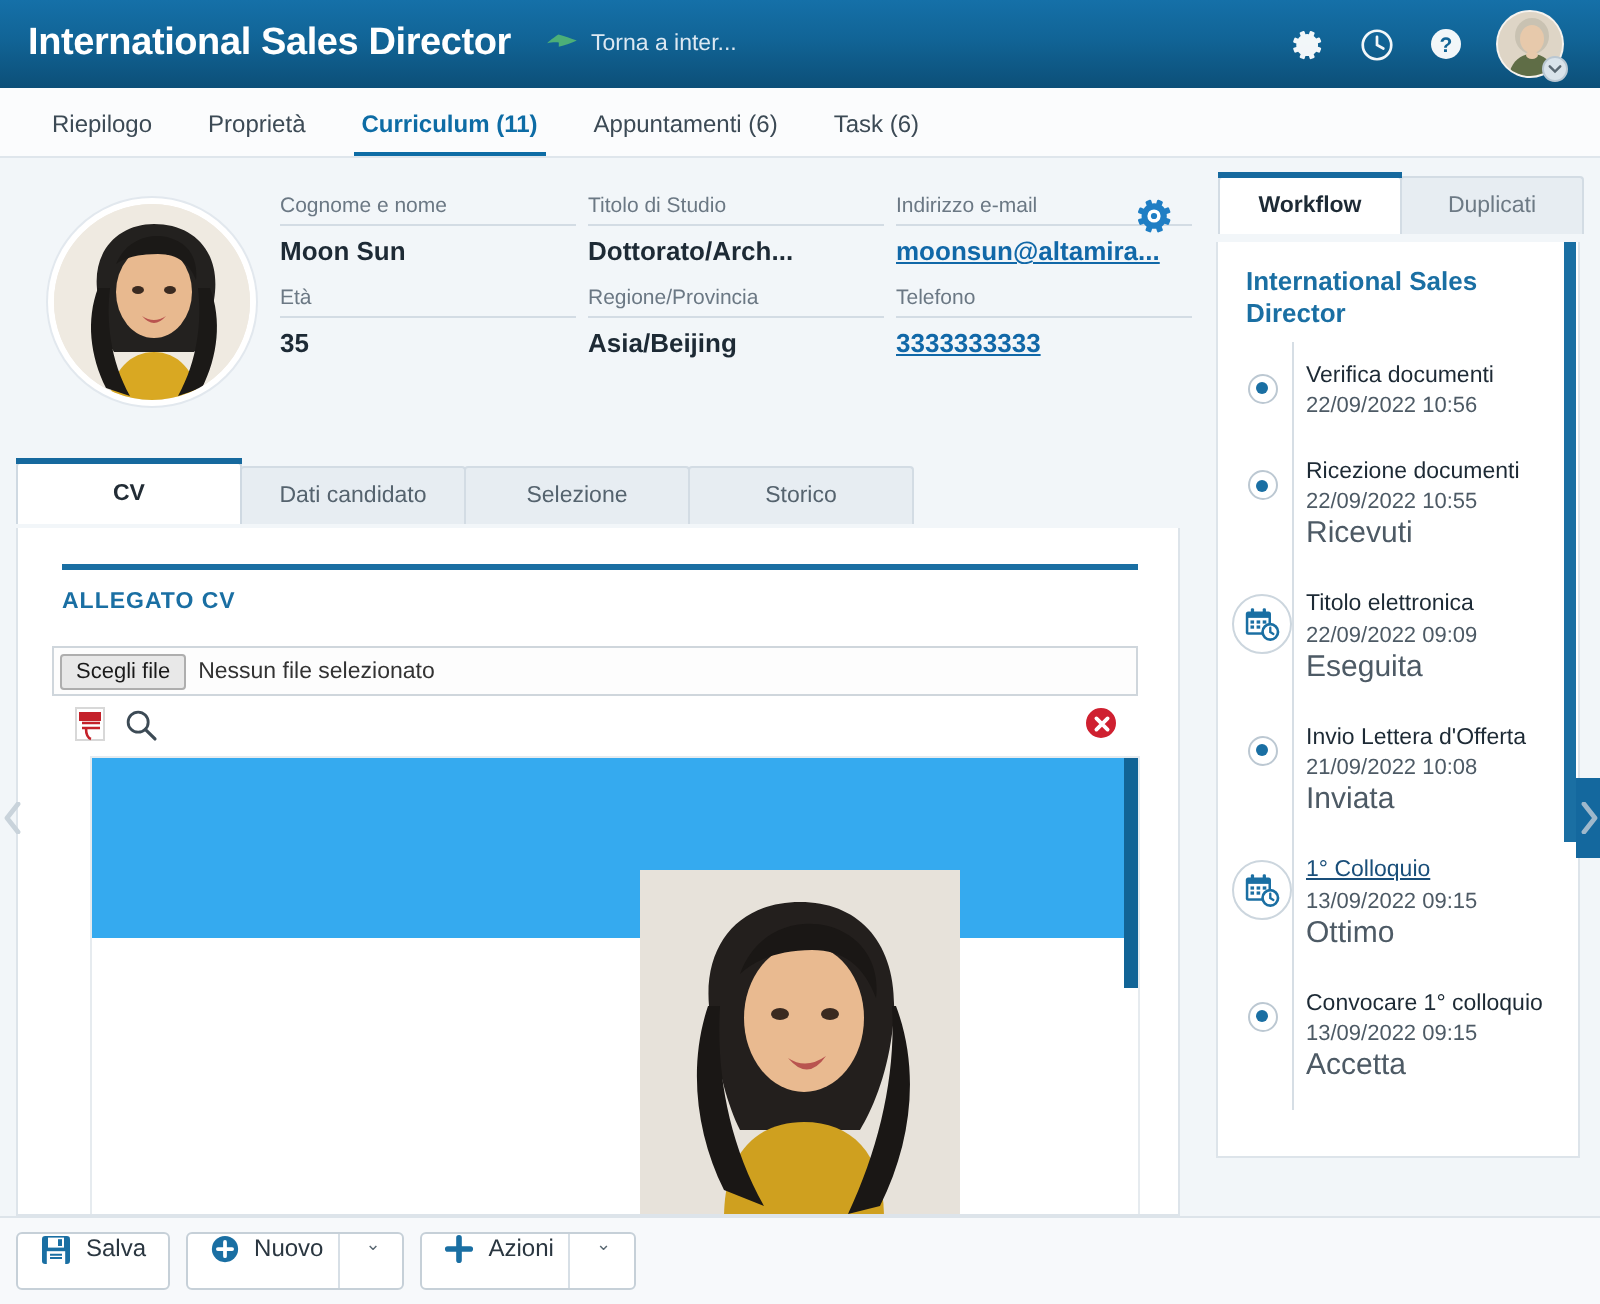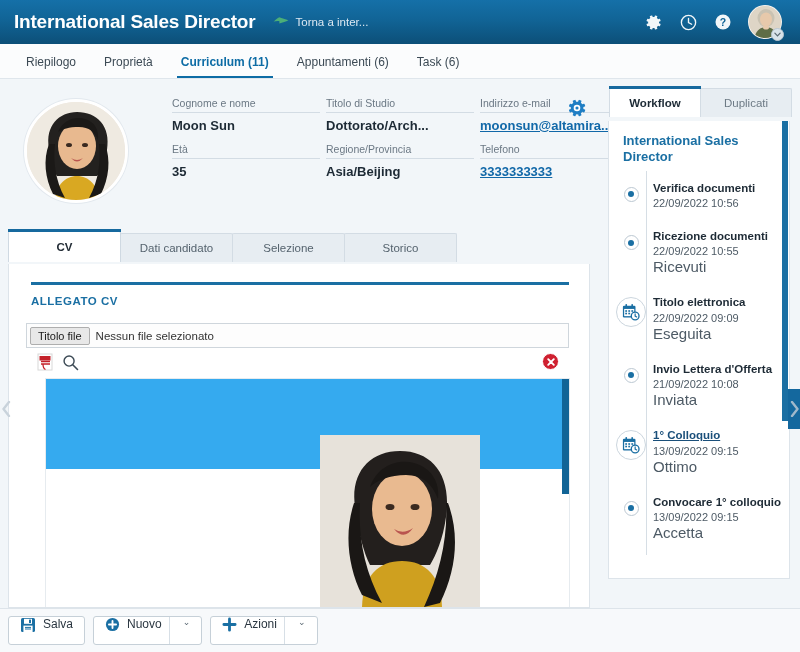--- a/index.html
+++ b/index.html
@@ -78,21 +78,21 @@
   }
   .summary-inner { display: flex; align-items: flex-start; }
   .photo-circle {
     width: 104px; height: 104px; border-radius: 50%;
     margin: 6px 12px 0 10px; flex: 0 0 auto;
     overflow: hidden; background: #efe9e0;
     border: 3px solid #ffffff;
     box-shadow: 0 0 0 1px #e2e8ee;
     position: relative;
   }
-  .fields { flex: 1 1 auto; padding-top: 4px; margin-left: 32px; }
+  .fields { flex: 1 1 auto; padding-top: 4px; }
   .field-row { display: flex; gap: 0; }
   .field { width: 148px; margin-right: 6px; padding-bottom: 10px; }
   .field-label {
     font-size: 10.5px; color: #6b7884; padding-bottom: 3px;
     border-bottom: 1px solid #d3dce4; margin-bottom: 5px;
     white-space: nowrap; overflow: hidden;
   }
   .field-value {
     font-size: 13px; color: #1d2a35; font-weight: bold;
     white-space: nowrap; overflow: hidden;
@@ -217,21 +217,21 @@
     border: 1px solid #bcc8d2; display: flex; align-items: center; justify-content: center;
   }
   .dot-inner { width: 6px; height: 6px; border-radius: 50%; background: #1a6fa3; }
   .cal-outer {
     width: 30px; height: 30px; border-radius: 50%; background: #ffffff;
     border: 1px solid #ccd6de; display: flex; align-items: center; justify-content: center;
     margin-top: -4px;
   }
   .wf-content { flex: 1 1 auto; padding-top: 6px; }
   .wf-name {
-    font-size: 11.5px; font-weight: bold; color: #1d2a35; line-height: 1.25;
+    font-size: 11.5px; font-weight: normal; color: #1d2a35; line-height: 1.25;
   }
   .wf-name.link { color: #1a4f7a; text-decoration: underline; cursor: pointer; }
   .wf-date { font-size: 11px; color: #4d5a65; padding-top: 2px; }
   .wf-status { font-size: 15px; color: #4d5a65; padding-top: 1px; }
   .wf-scrollbar {
     position: absolute; right: 1px; top: 0; width: 6px; height: 300px;
     background: #1a6fa3;
   }
 
   
@@ -380,21 +380,21 @@
         <div class="cvtab">Dati candidato</div>
         <div class="cvtab">Selezione</div>
         <div class="cvtab">Storico</div>
       </div>
 
       <div class="cvpanel">
         <div class="cv-sep"></div>
         <div class="cv-section-title">ALLEGATO CV</div>
 
         <div class="file-input-box">
-          <div class="choose-btn">Titolo file</div>
+          <div class="choose-btn">Scegli file</div>
           <div class="file-none">Nessun file selezionato</div>
         </div>
 
         <div class="icon-row">
           <svg width="17" height="18" viewBox="0 0 17 18">
             <rect x="1" y="1" width="14" height="16" fill="#ffffff" stroke="#d8d8d8"></rect>
             <rect x="2.5" y="3" width="11" height="4.5" fill="#c4212a"></rect>
             <path d="M4 8.5 h9 M4 11 h9" stroke="#c4212a" stroke-width="1.3"></path>
             <path d="M6 11 C6 14 7 16 8.5 16.5" stroke="#c4212a" stroke-width="1.3" fill="none"></path>
           </svg>

